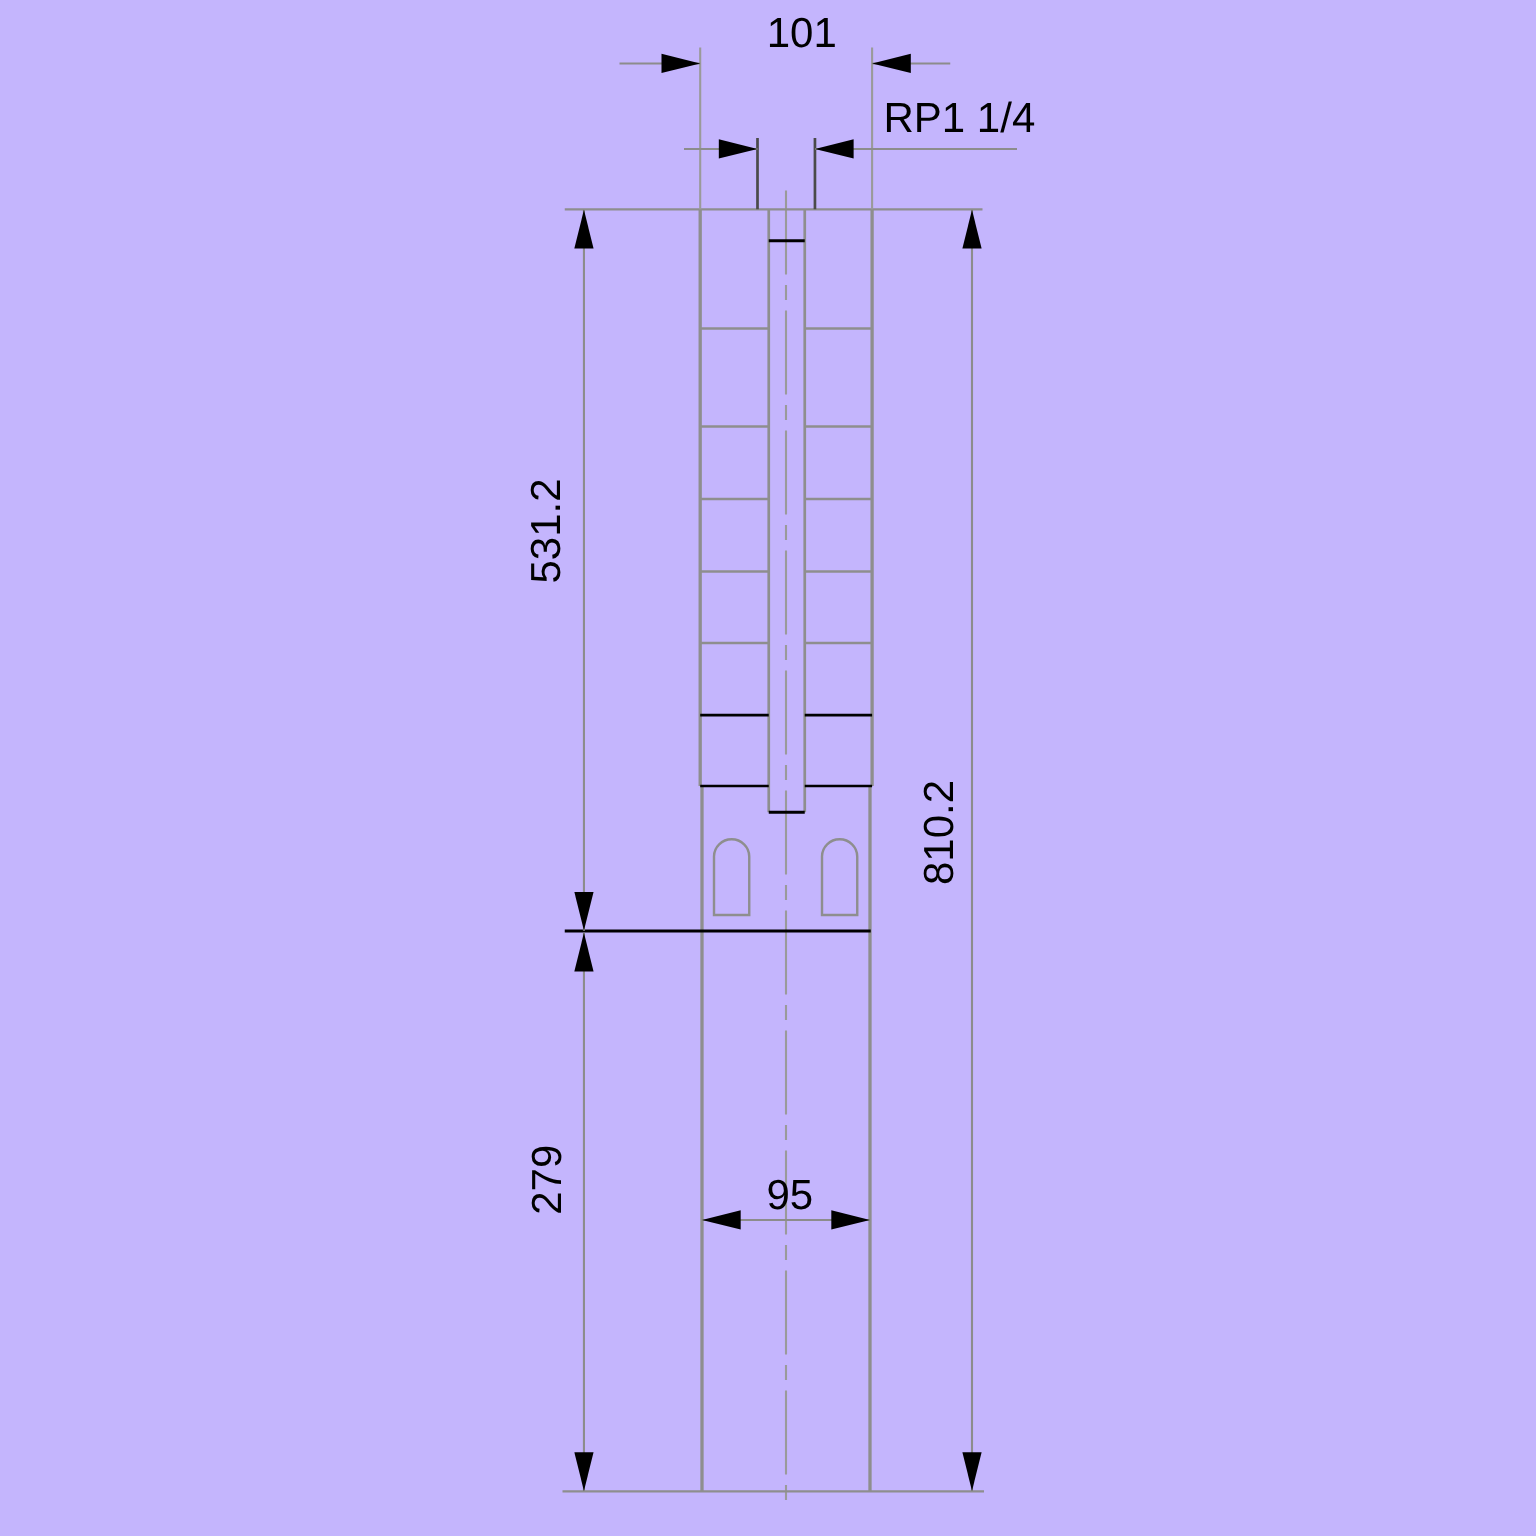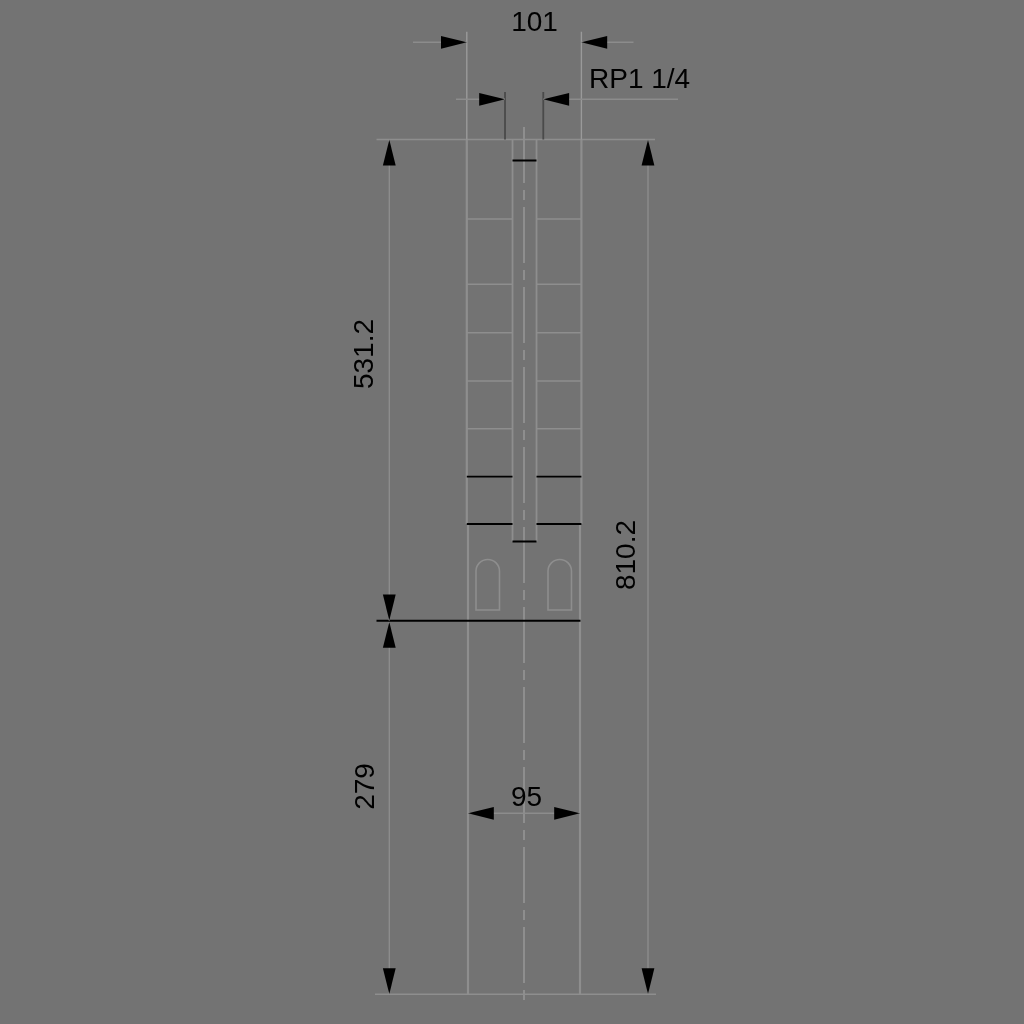--- a/index.html
+++ b/index.html
@@ -7,21 +7,21 @@
     padding:0;
     background:#ffffff;
     width:1024px;
     height:1024px;
     overflow:hidden;
   }
   .stage{
     width:1024px;
     height:1024px;
     position:relative;
-    background:#737373;
+    background:#c4b5fd;
   }
   svg{ display:block; }
   text{
     font-family:"Liberation Sans", sans-serif;
     font-size:28px;
     fill:#000000;
   }
 </style>
 </head>
 <body>

